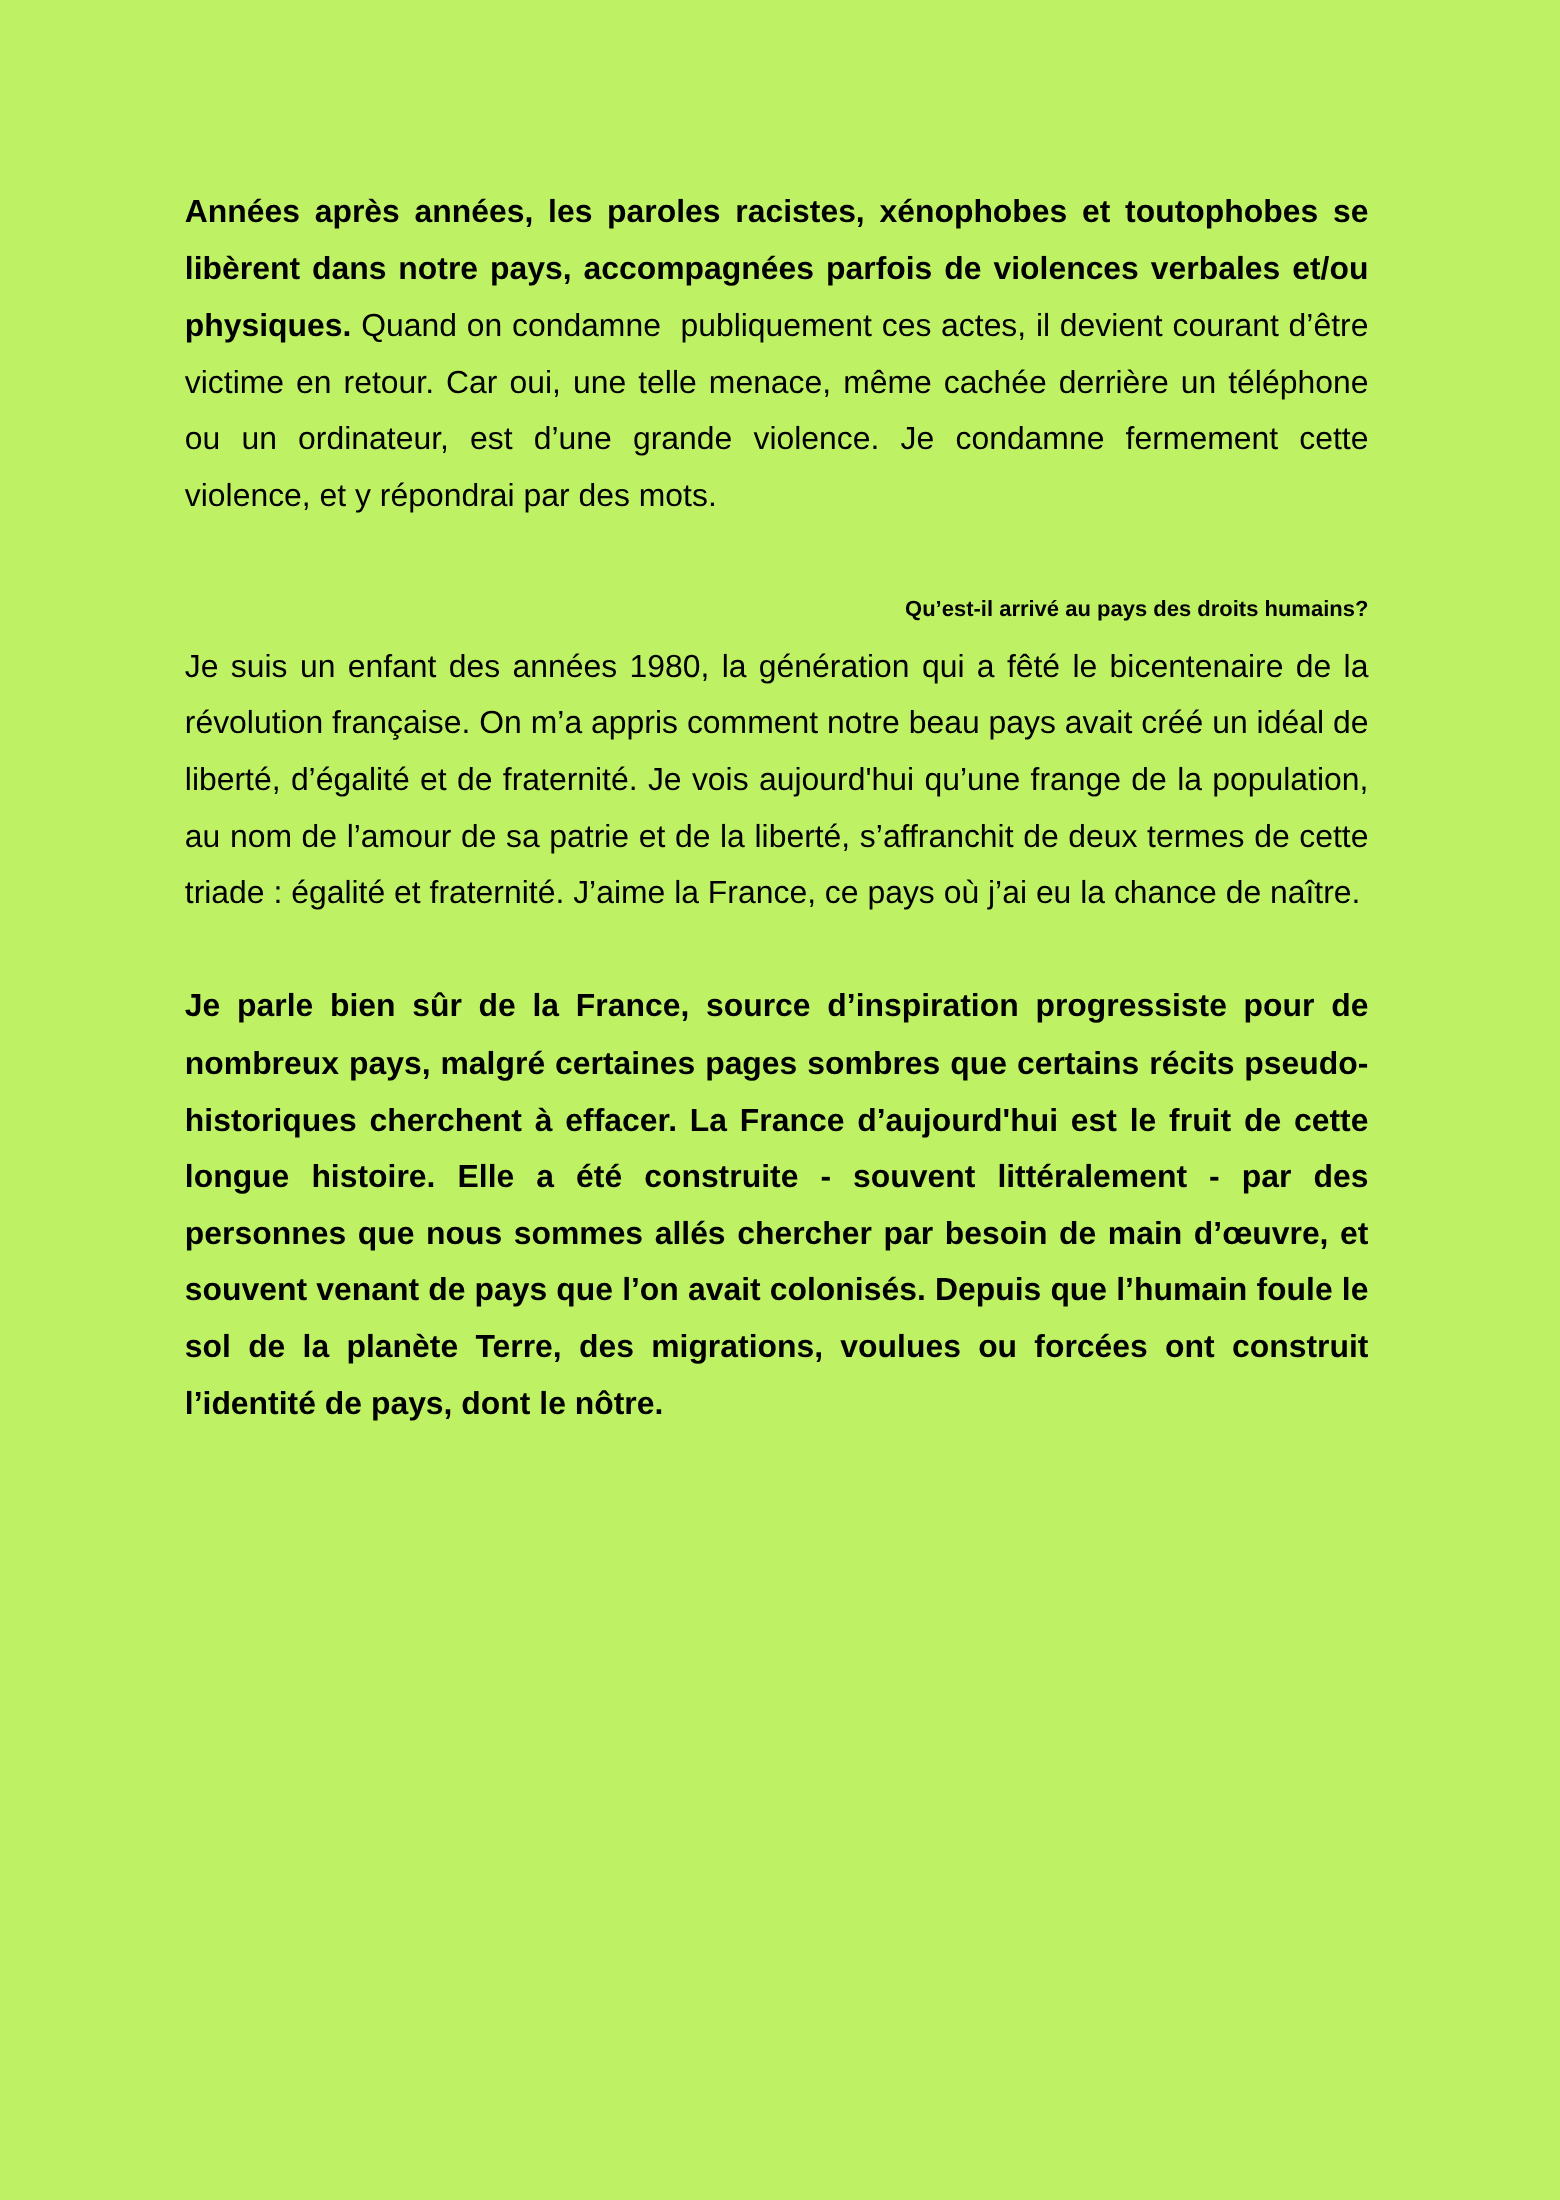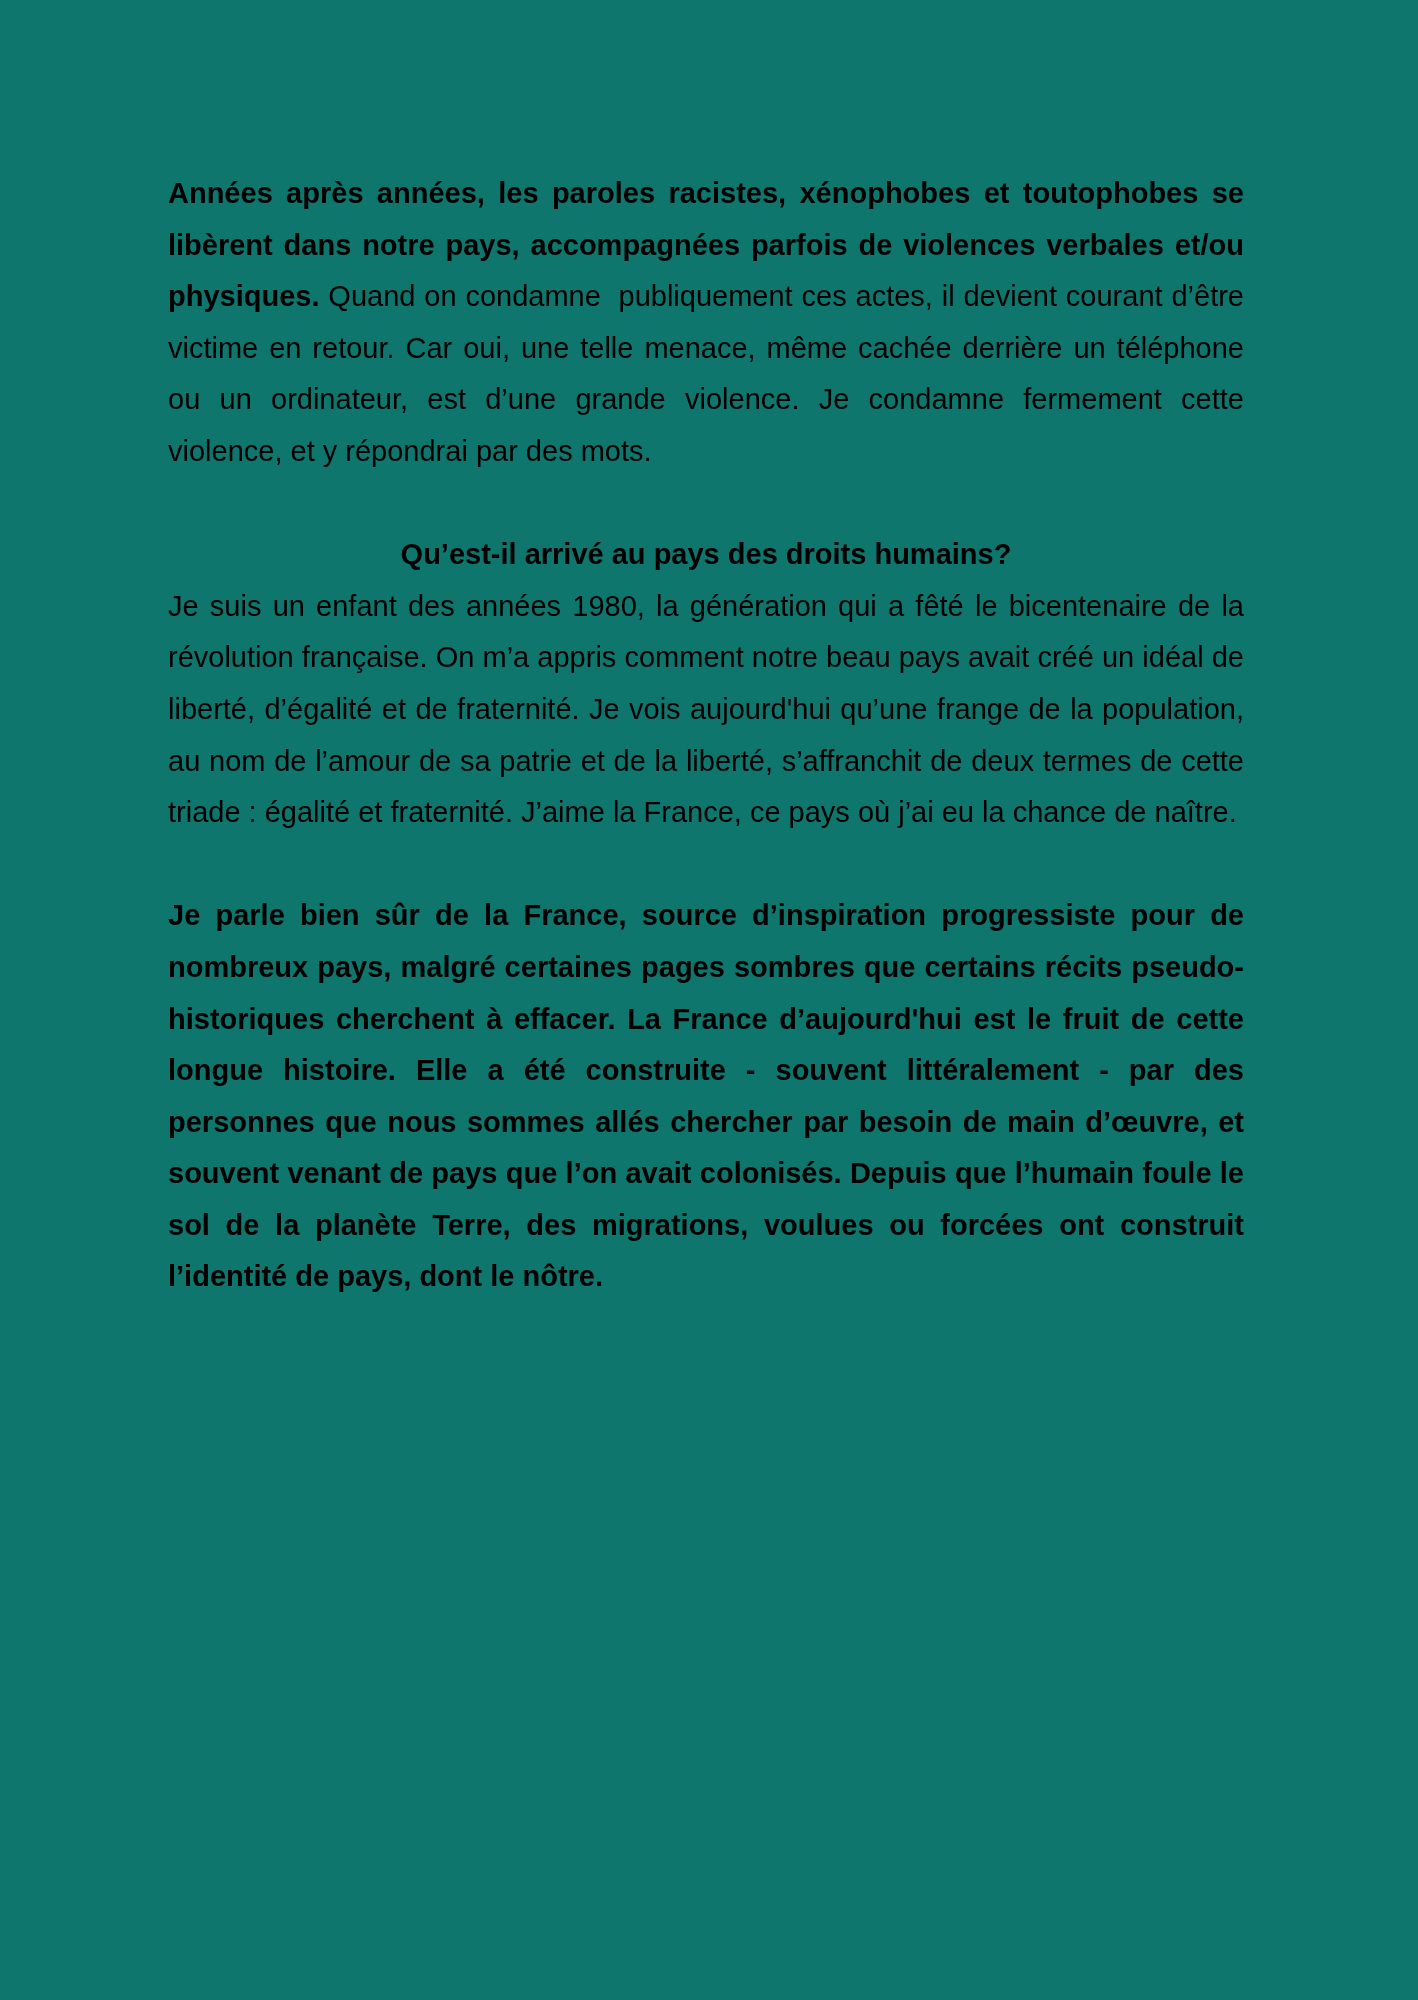--- a/index.html
+++ b/index.html
@@ -4,21 +4,21 @@
 <style>
   html, body {
     margin: 0;
     padding: 0;
     background: #ffffff;
   }
   .page {
     position: relative;
     width: 1418px;
     height: 2000px;
-    background: #0f766e;
+    background: #bef264;
     color: #000000;
     font-family: "Liberation Sans", "DejaVu Sans", sans-serif;
     overflow: hidden;
   }
   .content {
     position: absolute;
     left: 168px;
     top: 168px;
     width: 1076px;
     font-size: 29px;
@@ -29,24 +29,24 @@
     margin: 0;
     text-align: justify;
     white-space: pre-wrap;
   }
   .para.gap-above {
     margin-top: 51.6px;
     font-weight: bold;
   }
   .section-heading {
     margin: 51.6px 0 0 0;
-    font-size: 29px;
+    font-size: 20px;
     line-height: 51.6px;
     font-weight: 700;
-    text-align: center;
+    text-align: right;
     white-space: pre-wrap;
   }
   .bold-lead {
     font-weight: 700;
   }
 </style>
 </head>
 <body>
 
 <div class="page">

